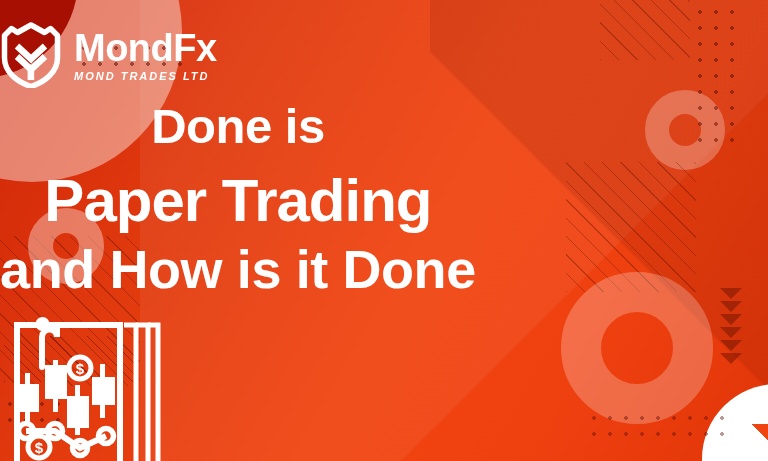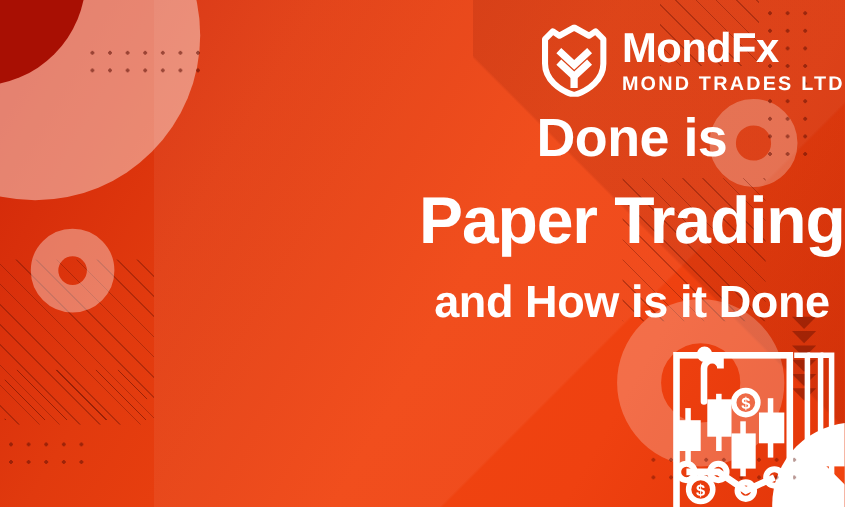--- a/index.html
+++ b/index.html
@@ -132,55 +132,55 @@
     width:0;height:0;
     border-left:11px solid transparent;
     border-right:11px solid transparent;
     border-top:11px solid rgba(120,22,4,0.55);
   }
 
   
   .content{
     position:relative;
     width:768px;height:461px;
-    display:flex;flex-direction:column;align-items:flex-end;
+    display:flex;flex-direction:column;align-items:flex-start;
   }
 
   
   .logo{
     margin-top:22px;
     display:flex;align-items:center;gap:12px;
   }
   .logo-shield{width:62px;height:66px;display:block;}
   .logo-text{display:flex;flex-direction:column;line-height:1;}
   .logo-name{
     color:#fff;font-size:38px;font-weight:bold;
     letter-spacing:-0.5px;
   }
   .logo-sub{
-    color:#fff;font-size:18px;font-weight:bold;
-    letter-spacing:2.0px;margin-top:4px;
+    color:#fff;font-size:11px;font-weight:bold;
+    letter-spacing:2.0px;margin-top:4px;font-style:italic;
   }
 
   
   .headline{
     margin-top:14px;
     text-align:center;color:#ffffff;
   }
   .hl-1{
     font-size:49px;font-weight:bold;line-height:1.0;
     letter-spacing:-0.5px;
   }
   .hl-2{
     font-size:60px;font-weight:bold;line-height:1.08;
     letter-spacing:-1px;margin-top:18px;
   }
   .hl-3{
-    font-size:41px;font-weight:bold;line-height:1.1;
-    letter-spacing:-0.4px;margin-top:18px;
+    font-size:54px;font-weight:bold;line-height:1.1;
+    letter-spacing:-0.4px;margin-top:6px;
   }
 
   
   .illus{margin-top:12px;}
   .illus svg{display:block;}
 </style>
 </head>
 <body>
 
 <div class="banner">

